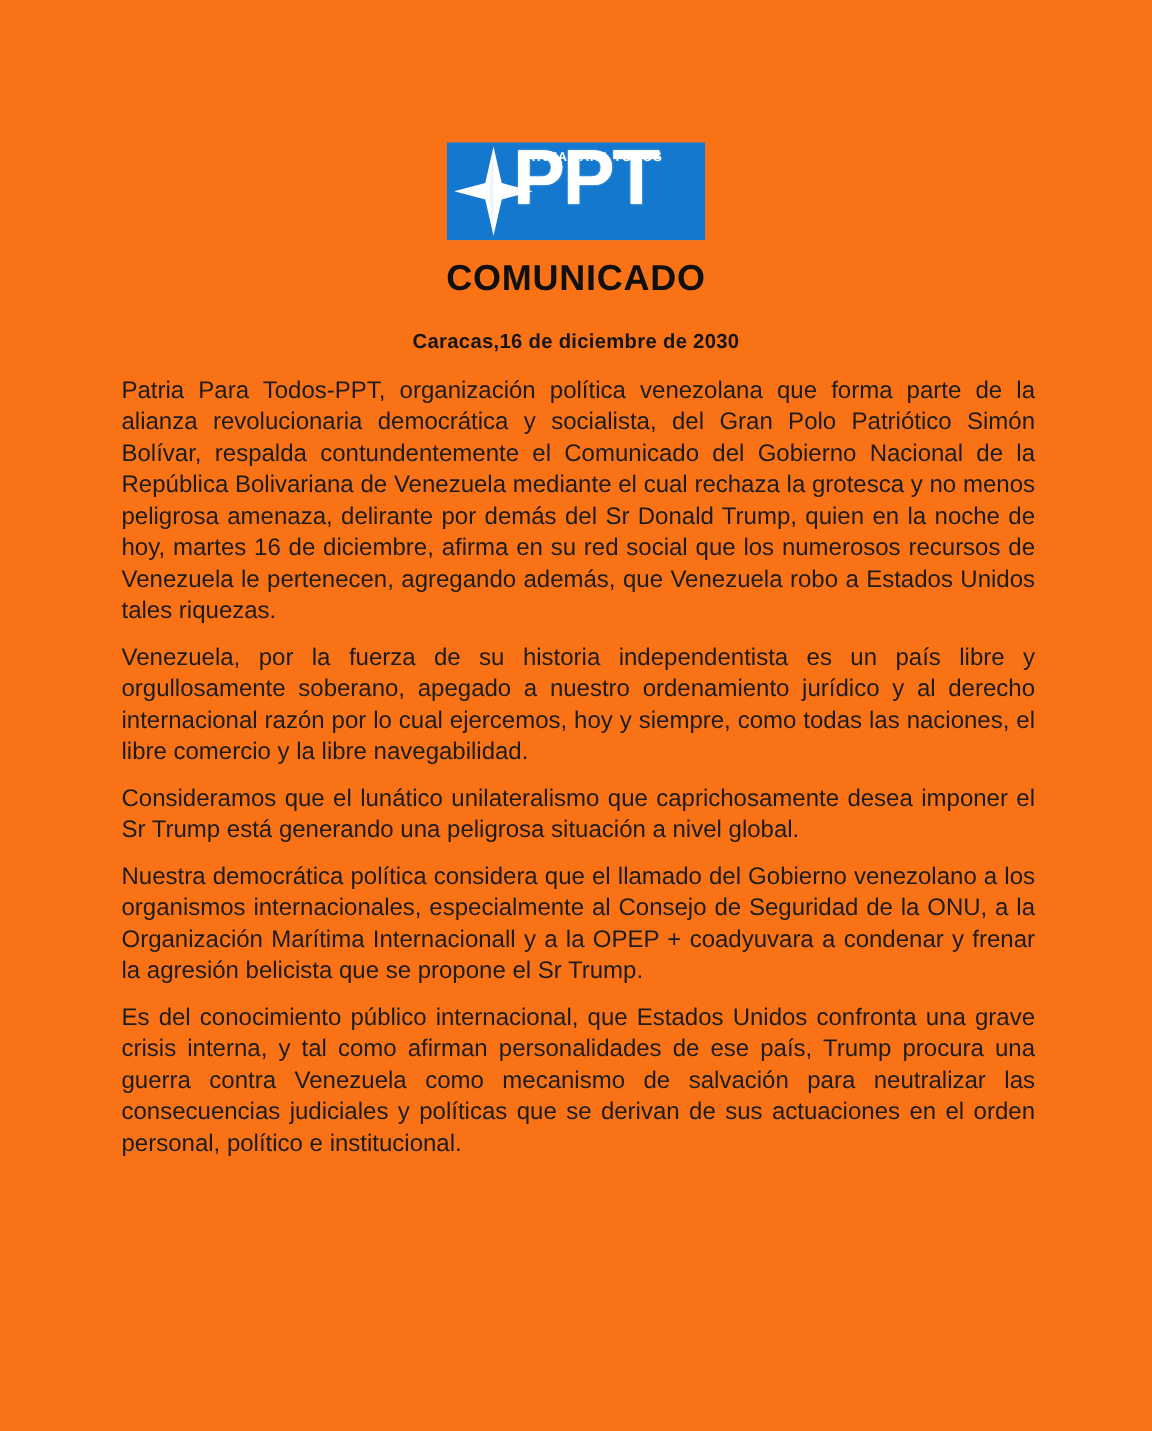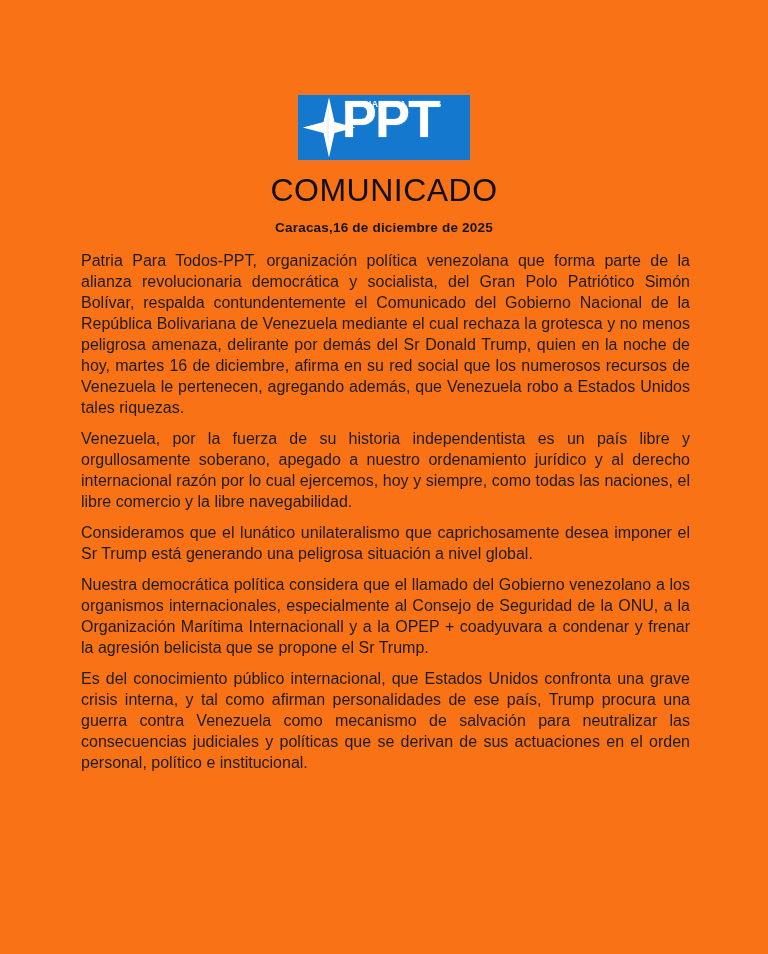--- a/index.html
+++ b/index.html
@@ -43,22 +43,22 @@
     font-weight: bold;
     color: #ffffff;
     line-height: 0.92;
     letter-spacing: -1.5px;
     text-shadow: 0 0 1px #e8f1fa;
   }
   .title {
     position: absolute;
     top: 172px; left: 0; right: 0;
     text-align: center;
-    font-size: 32px;
-    font-weight: normal;
+    font-size: 24px;
+    font-weight: bold;
     color: #101010;
     letter-spacing: 0.5px;
   }
   .dateline {
     position: absolute;
     top: 220px; left: 0; right: 0;
     text-align: center;
     font-size: 13.5px;
     font-weight: bold;
     color: #151515;
@@ -88,21 +88,21 @@
         <polygon points="50,1 59,41 93,50 59,59 50,99 41,59 7,50 41,41" fill="#ffffff"></polygon>
         <polygon points="50,1 50,99 46,59 46,41" fill="#dcebf8" opacity="0.55"></polygon>
       </svg>
     </span>
     <span class="logo-tagline">PATRIA PARA TODOS</span>
     <span class="logo-acronym">PPT</span>
   </div>
 
   <div class="title">COMUNICADO</div>
 
-  <div class="dateline">Caracas,16 de diciembre de 2025</div>
+  <div class="dateline">Caracas,16 de diciembre de 2030</div>
 
   <div class="content">
       <p>Patria Para Todos-PPT, organización política venezolana que forma parte de la alianza revolucionaria democrática y socialista, del Gran Polo Patriótico Simón Bolívar, respalda  contundentemente el Comunicado del Gobierno Nacional de la República Bolivariana de Venezuela mediante el cual rechaza la grotesca y no menos peligrosa amenaza, delirante por demás del Sr Donald Trump, quien en la noche de hoy, martes 16 de diciembre, afirma en su red social que los numerosos recursos de Venezuela le pertenecen, agregando además,  que Venezuela robo a Estados Unidos tales riquezas.</p>
       <p>Venezuela, por la fuerza de su historia independentista es un país libre y orgullosamente soberano, apegado a nuestro ordenamiento jurídico y al derecho internacional razón por lo cual ejercemos, hoy y siempre, como todas las naciones, el libre comercio y la libre navegabilidad.</p>
       <p>Consideramos que el lunático unilateralismo que caprichosamente desea imponer el Sr Trump está generando una peligrosa situación a nivel global.</p>
       <p>Nuestra democrática política considera que el llamado del Gobierno venezolano a los organismos internacionales, especialmente al Consejo de Seguridad de la ONU, a la Organización Marítima Internacionall y a la OPEP + coadyuvara a condenar y frenar  la agresión belicista que se propone el Sr Trump.</p>
       <p>Es del conocimiento público internacional, que Estados Unidos confronta una grave crisis interna, y tal como afirman personalidades de ese país, Trump procura una guerra contra Venezuela como mecanismo de salvación para neutralizar las consecuencias judiciales y políticas que se derivan de sus actuaciones en el orden personal, político e institucional.</p>
     </div>
 
 </div>

